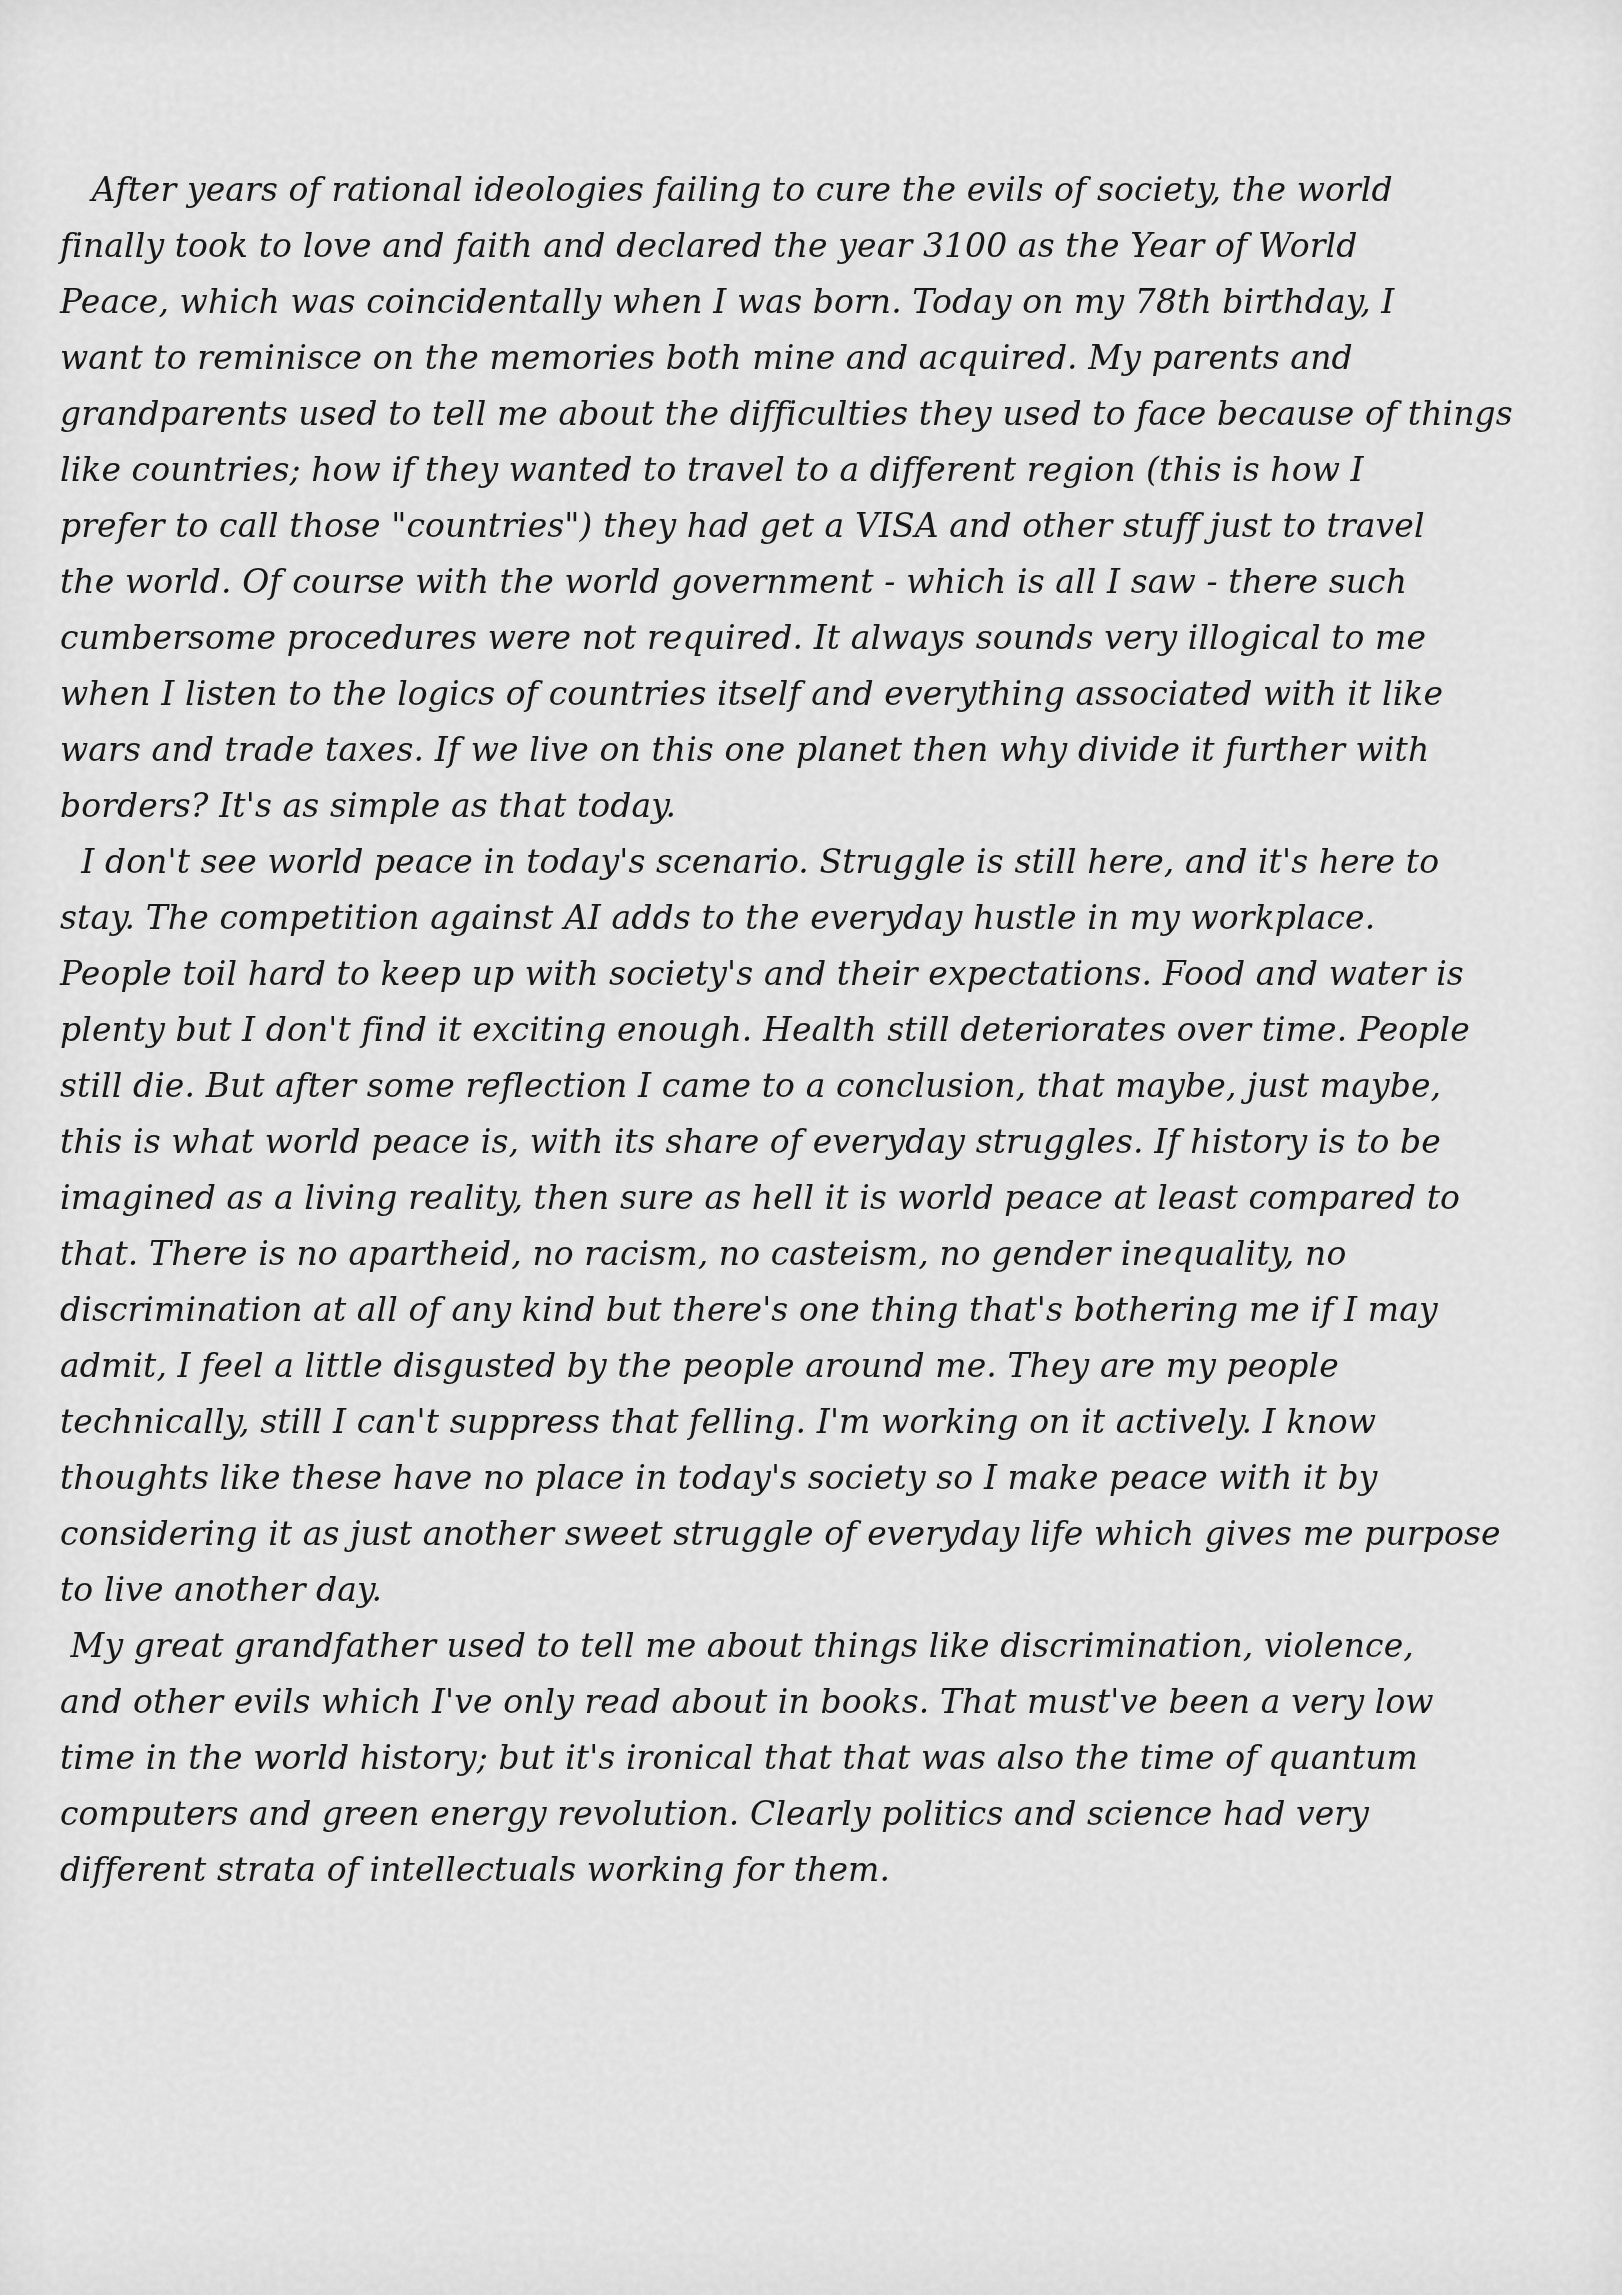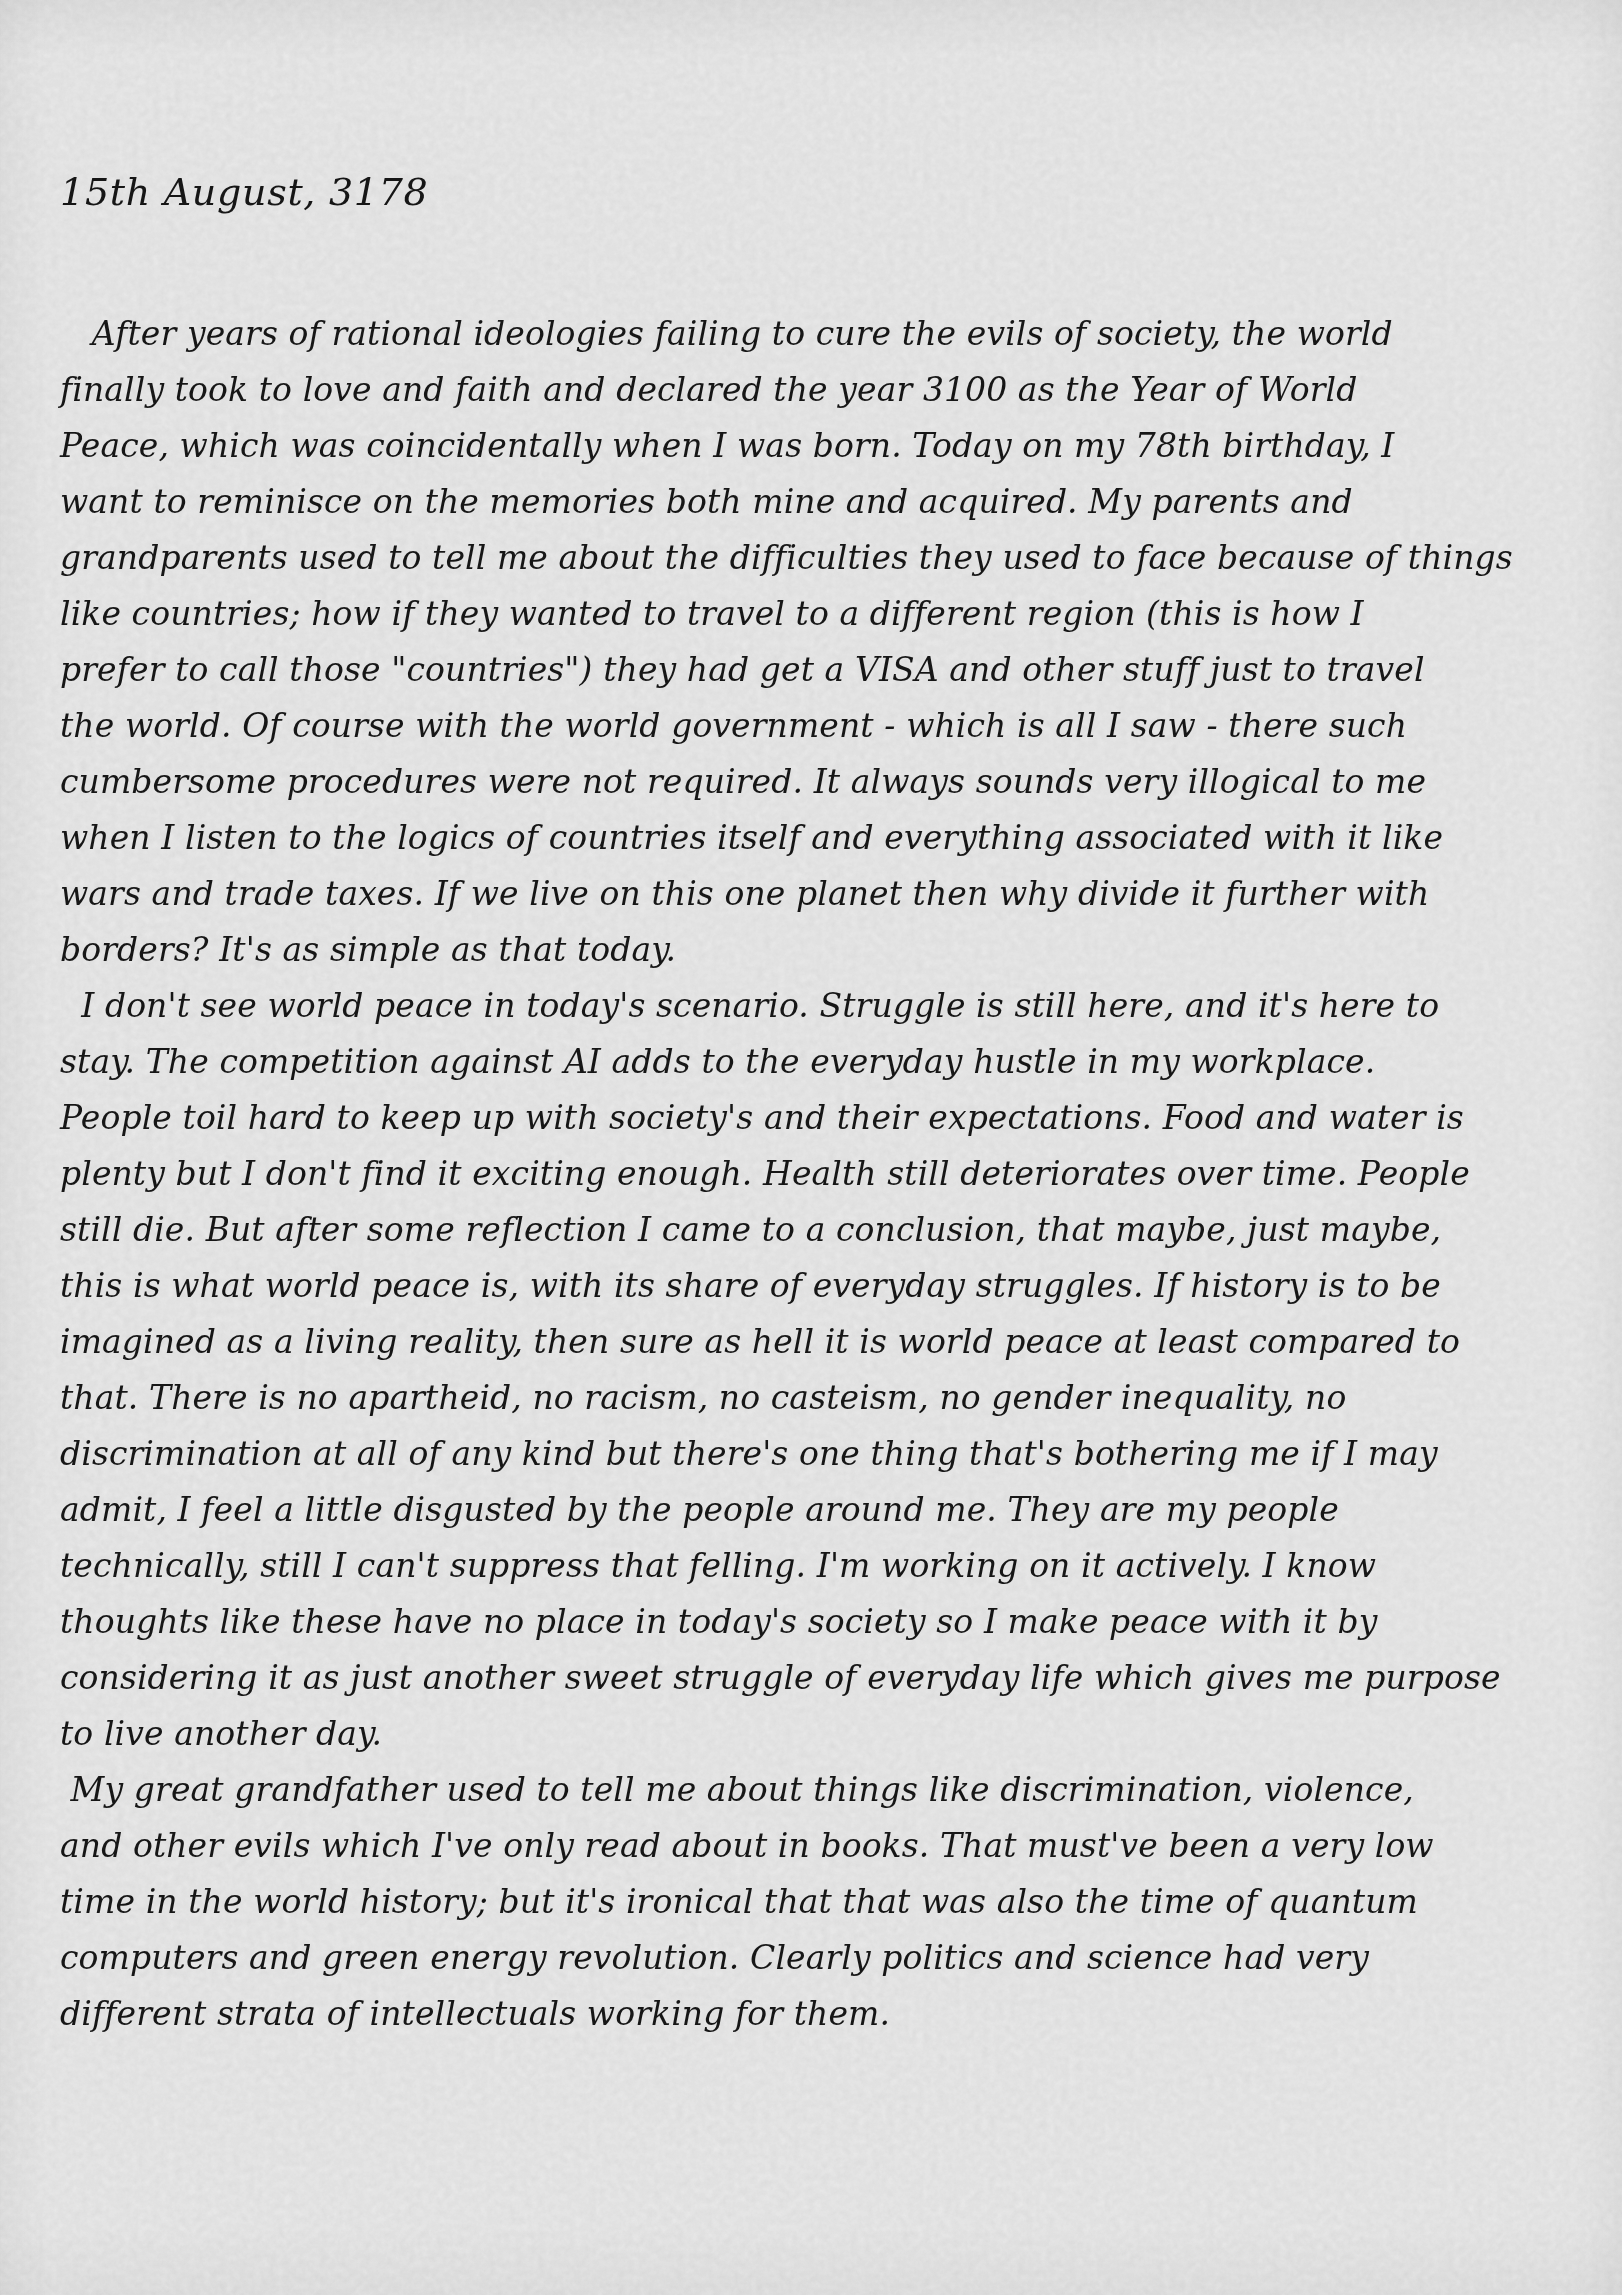--- a/index.html
+++ b/index.html
@@ -65,21 +65,20 @@
       <feTurbulence type="fractalNoise" baseFrequency="0.09" numOctaves="3" seed="11" result="n"></feTurbulence>
       <feColorMatrix in="n" type="matrix" values="0 0 0 0 0.42  0 0 0 0 0.42  0 0 0 0 0.42  0.14 0.14 0.14 0 0"></feColorMatrix>
     </filter>
     <rect width="2480" height="3508" fill="#ededed"></rect>
     <rect width="2480" height="3508" filter="url(#grain)" opacity="0.8"></rect>
   </svg>
 
   <div class="vignette"></div>
 
   <div class="content">
-    <div class="date">15th August, 3178</div>
 
     <div class="para">   After years of rational ideologies failing to cure the evils of society, the world
 finally took to love and faith and declared the year 3100 as the Year of World
 Peace, which was coincidentally when I was born. Today on my 78th birthday, I
 want to reminisce on the memories both mine and acquired. My parents and
 grandparents used to tell me about the difficulties they used to face because of things
 like countries; how if they wanted to travel to a different region (this is how I
 prefer to call those "countries") they had get a VISA and other stuff just to travel
 the world. Of course with the world government - which is all I saw - there such
 cumbersome procedures were not required. It always sounds very illogical to me

